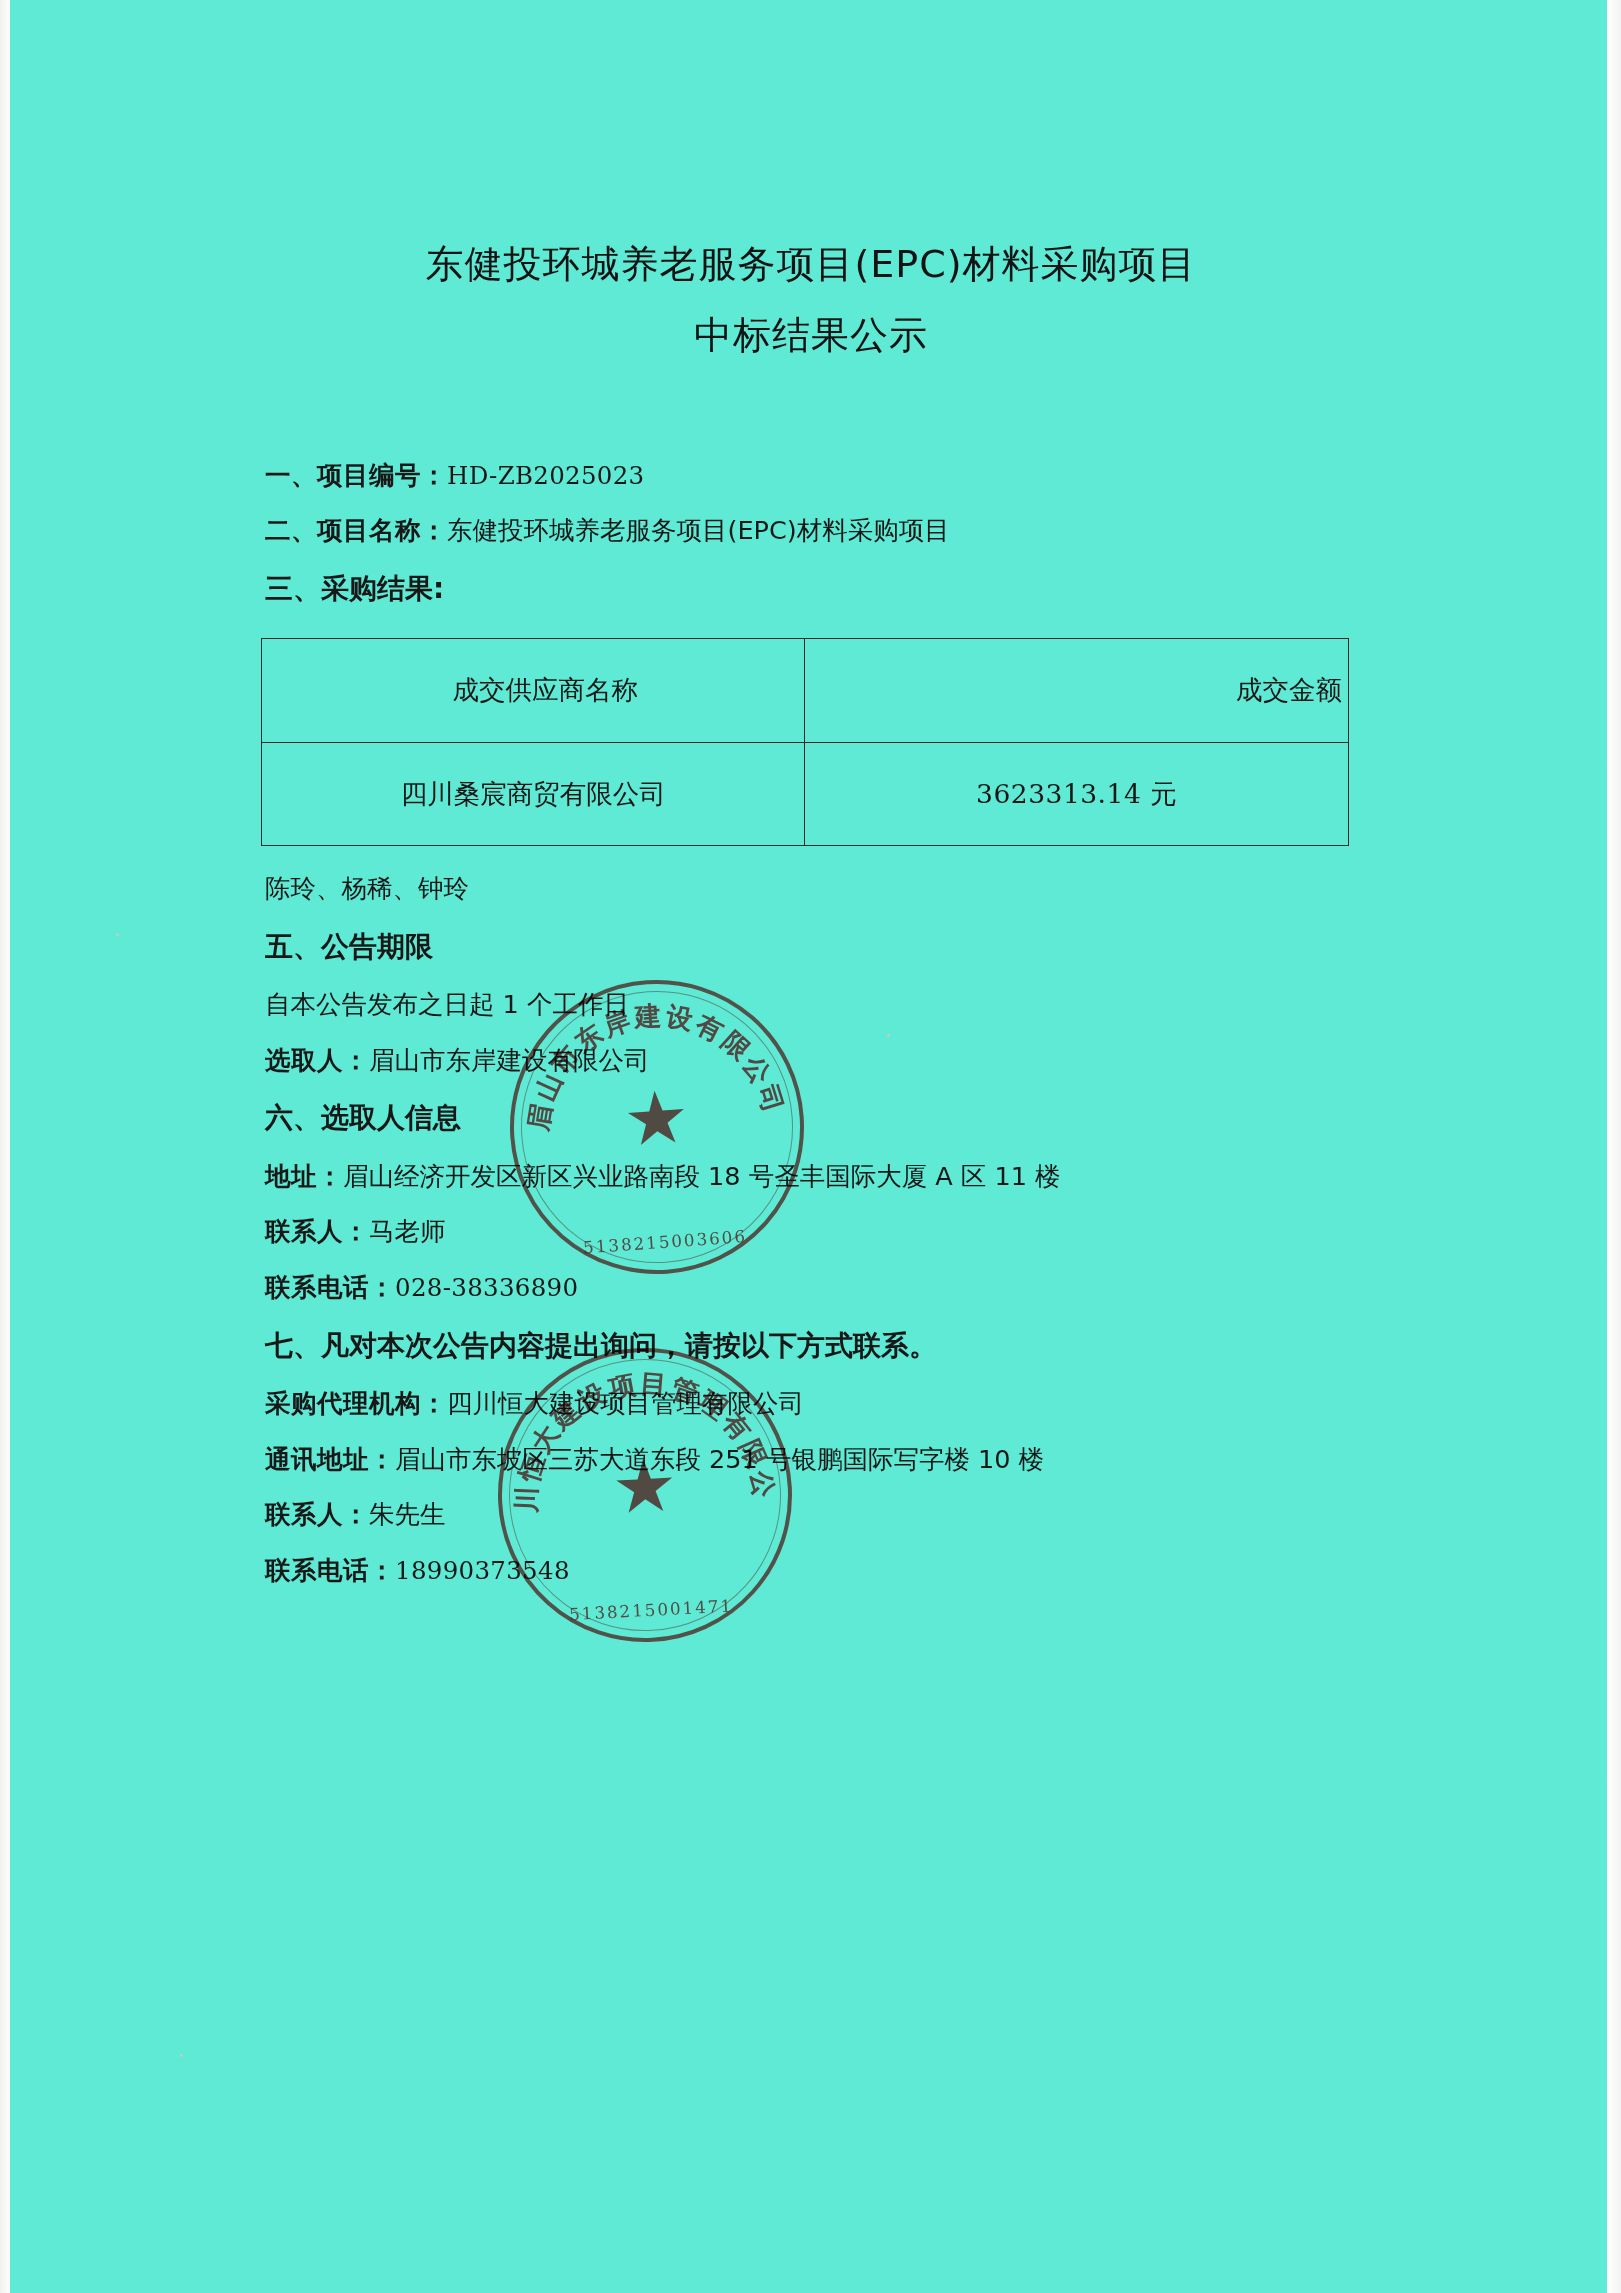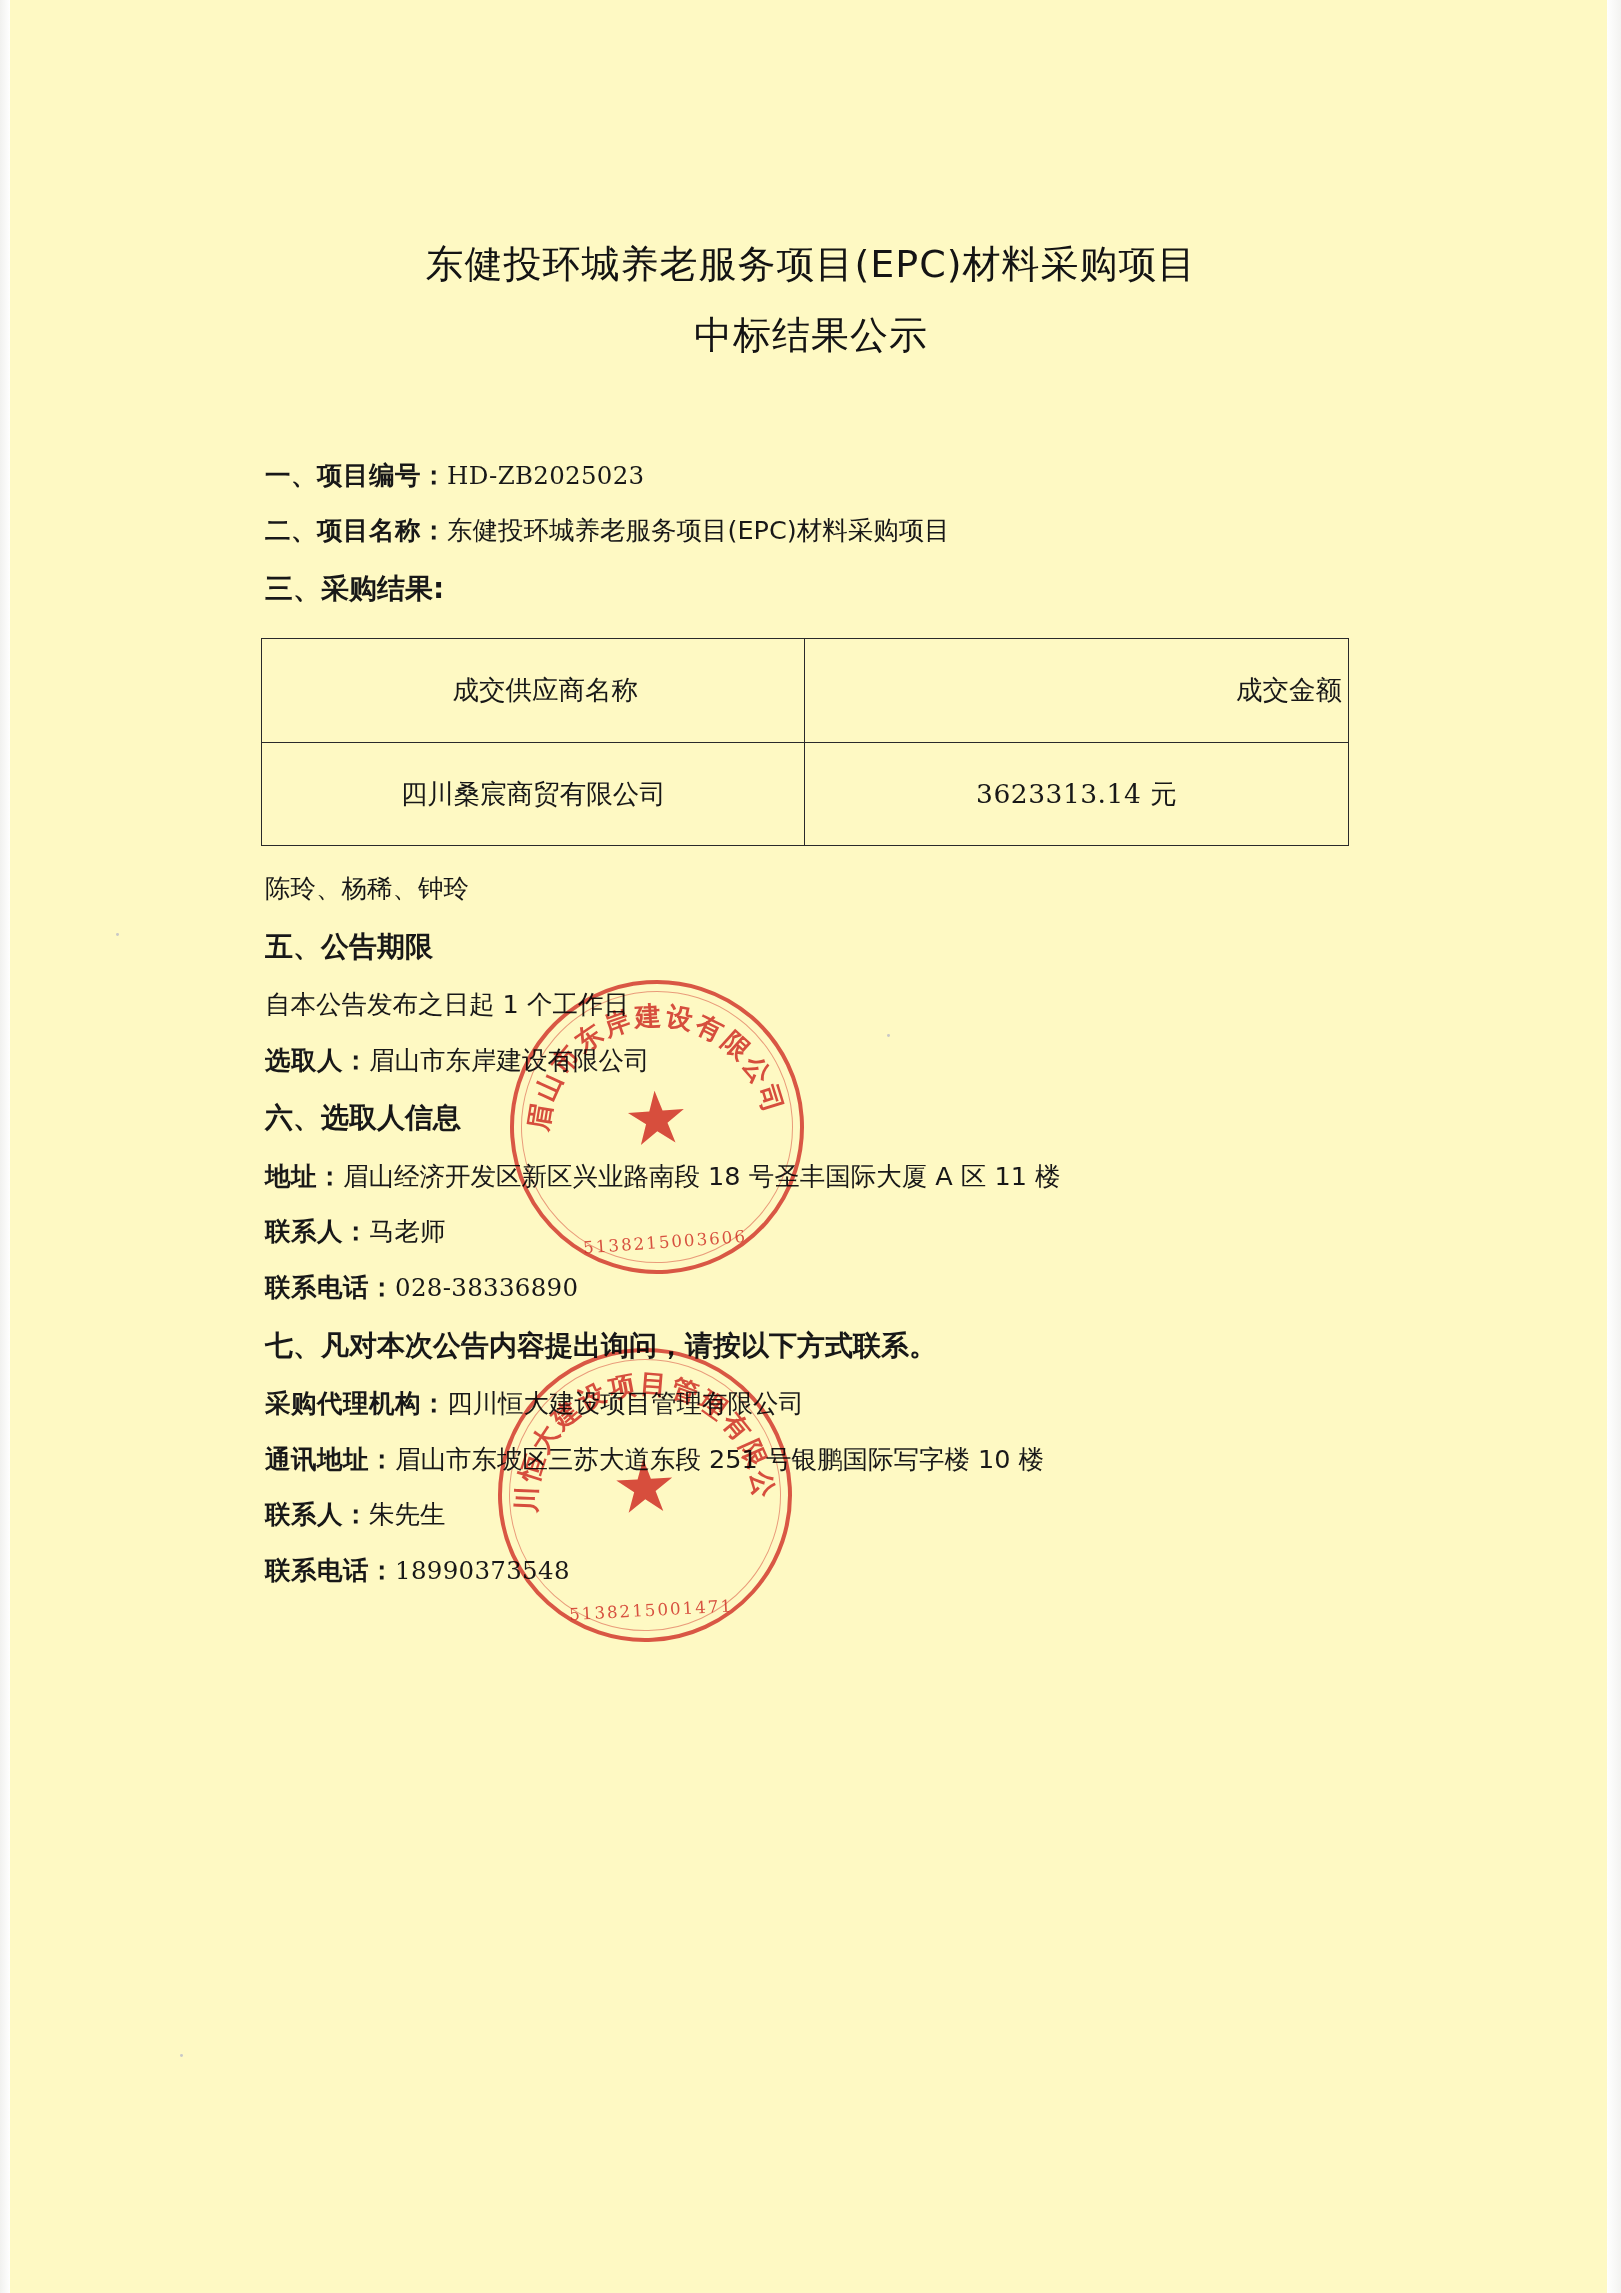--- a/index.html
+++ b/index.html
@@ -11,21 +11,21 @@
     width: 1621px;
     height: 2294px;
     position: relative;
     font-family: "DejaVu Sans", "Liberation Sans", sans-serif;
     color: #1b1b1b;
     overflow: hidden;
   }
   .page {
     position: absolute;
     inset: 0;
-    background: #fef9c3;
+    background: #5eead4;
   }
   
   .scan-edge-left {
     position: absolute;
     left: 0; top: 0; bottom: 0; width: 9.8px;
     background: linear-gradient(to right, #f1f1ef, #ffffff);
   }
   .scan-edge-right {
     position: absolute;
     right: 0; top: 0; bottom: 0; width: 13.7px;

